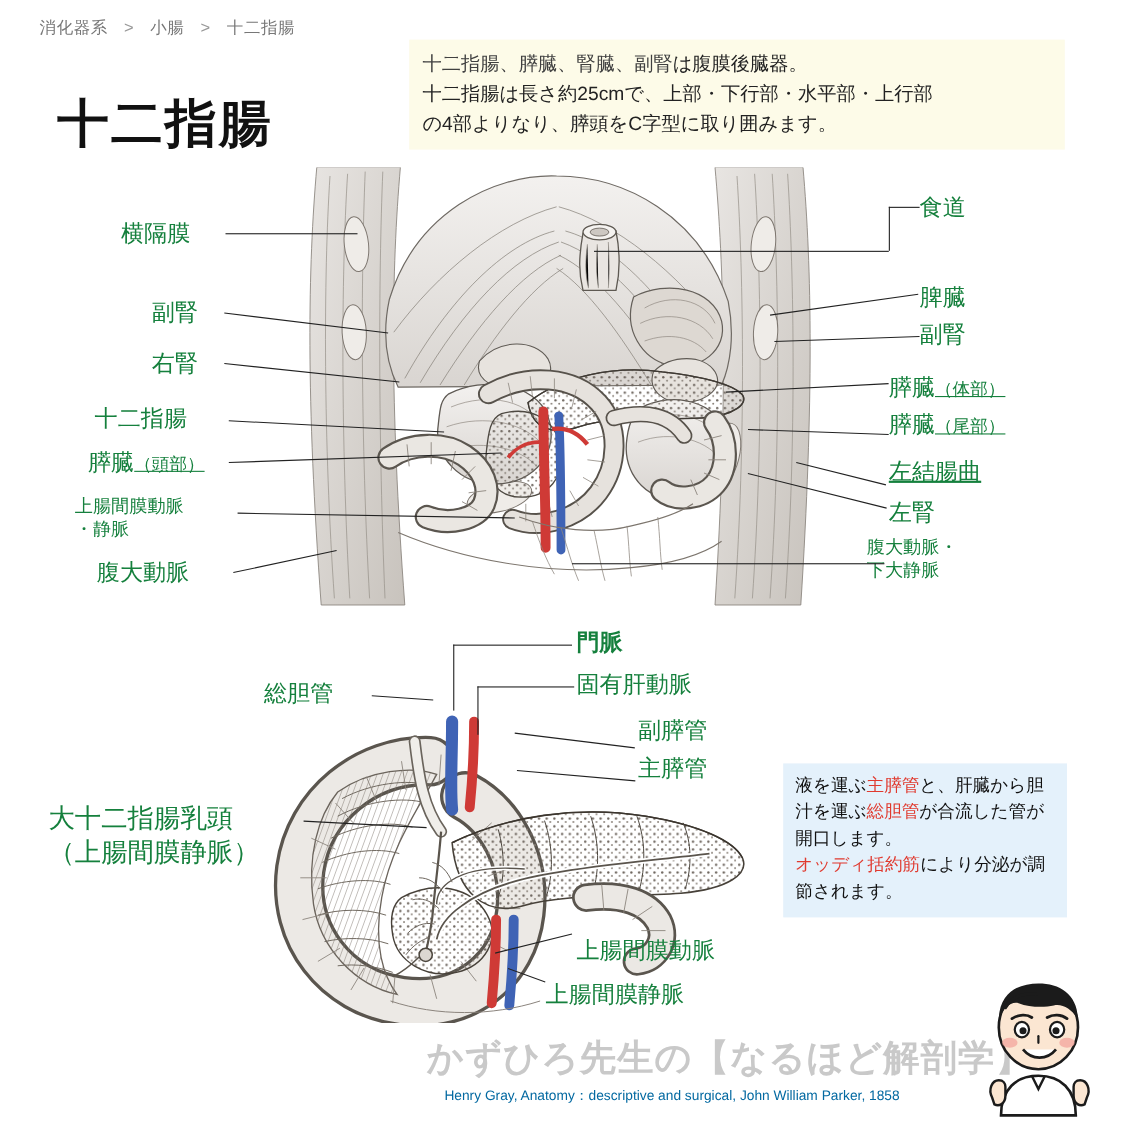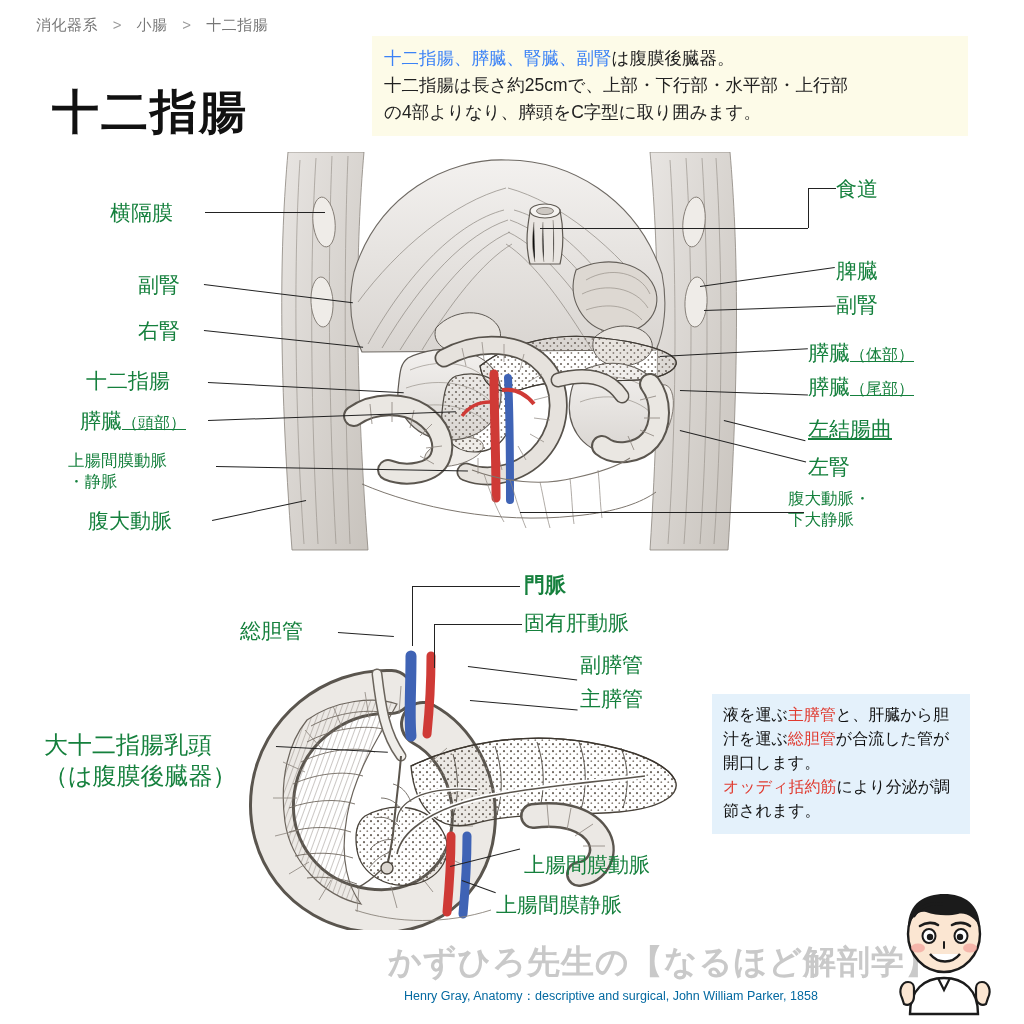--- a/index.html
+++ b/index.html
@@ -51,21 +51,21 @@
     left: 372px;
     top: 36px;
     width: 596px;
     box-sizing: border-box;
     background: #fdfbe8;
     padding: 9px 12px 10px 12px;
     font-size: 17.5px;
     line-height: 1.55;
     color: #222222;
   }
-  .note-top .hl { color: #3b82f6; }
+  .note-top .hl { color: #404040; }
 
   
   .note-side {
     position: absolute;
     left: 712px;
     top: 694px;
     width: 258px;
     box-sizing: border-box;
     background: #e4f1fb;
     padding: 9px 11px 11px 11px;
@@ -499,21 +499,21 @@
   <div class="leader" style="left:468px; top:666px; width:110px; transform:rotate(7deg);"></div>
 
   <div class="label" style="left:580px; top:686px;">主膵管</div>
   <div class="leader" style="left:470px; top:700px; width:108px; transform:rotate(5deg);"></div>
 
   <div class="label" style="left:240px; top:618px;">総胆管</div>
   <div class="leader" style="left:338px; top:632px; width:56px; transform:rotate(4deg);"></div>
 
   <div class="label two-line" style="left:44px; top:730px; font-size:24px;">
     <div>大十二指腸乳頭</div>
-    <div>（は腹膜後臓器）</div>
+    <div>（上腸間膜静脈）</div>
   </div>
   <div class="leader" style="left:276px; top:746px; width:112px; transform:rotate(3deg);"></div>
 
   <div class="label" style="left:524px; top:852px;">上腸間膜動脈</div>
   <div class="leader" style="left:450px; top:866px; width:72px; transform:rotate(-14deg);"></div>
 
   <div class="label" style="left:496px; top:892px;">上腸間膜静脈</div>
   <div class="leader" style="left:462px; top:880px; width:36px; transform:rotate(20deg);"></div>
 
   <div class="note-side">

